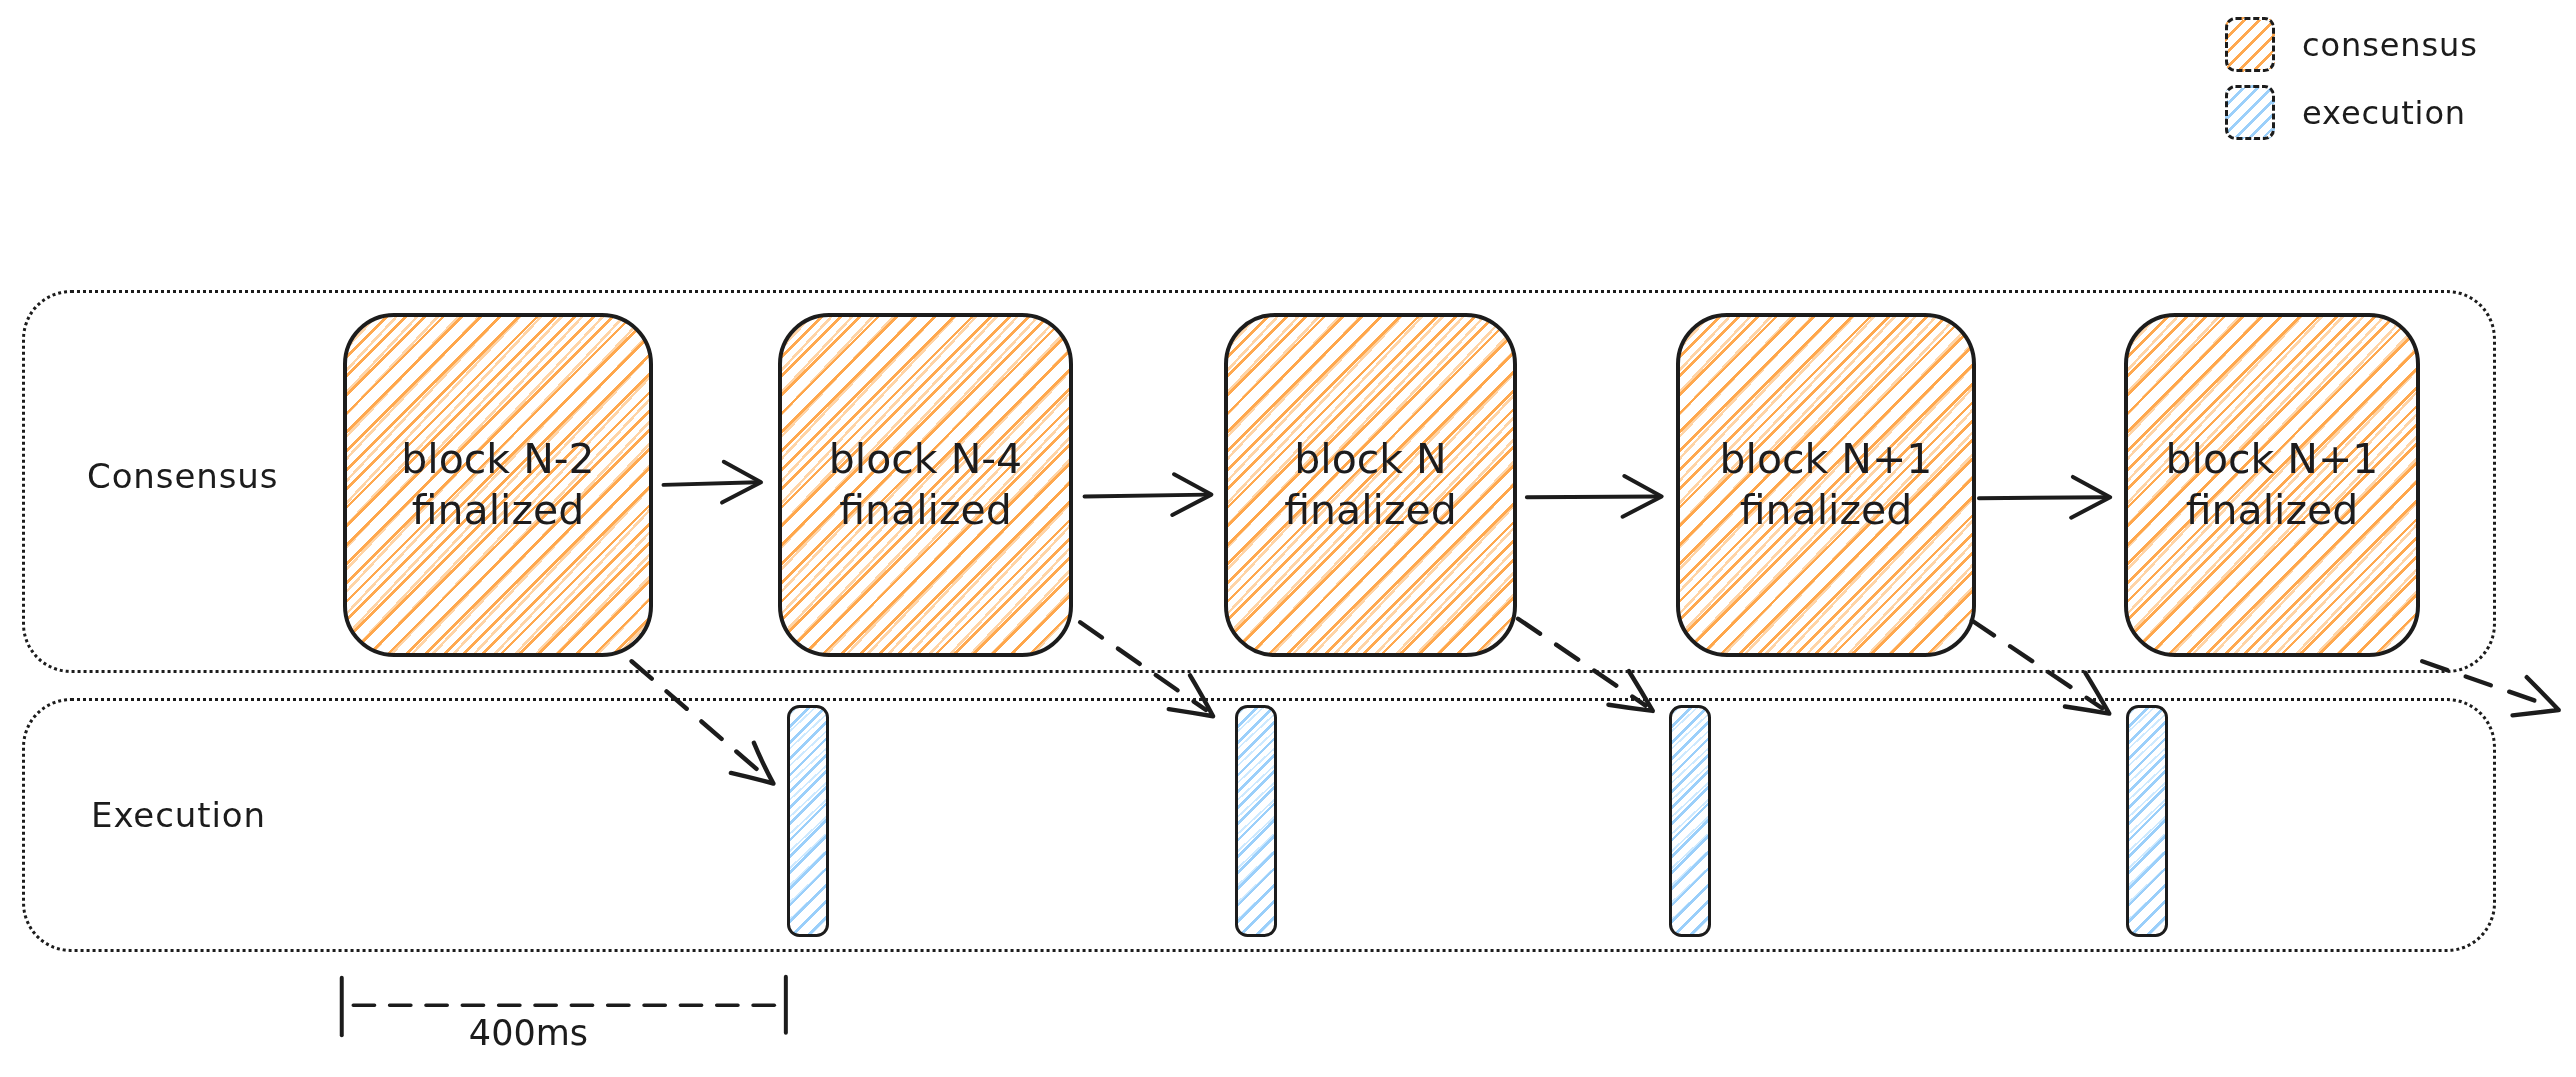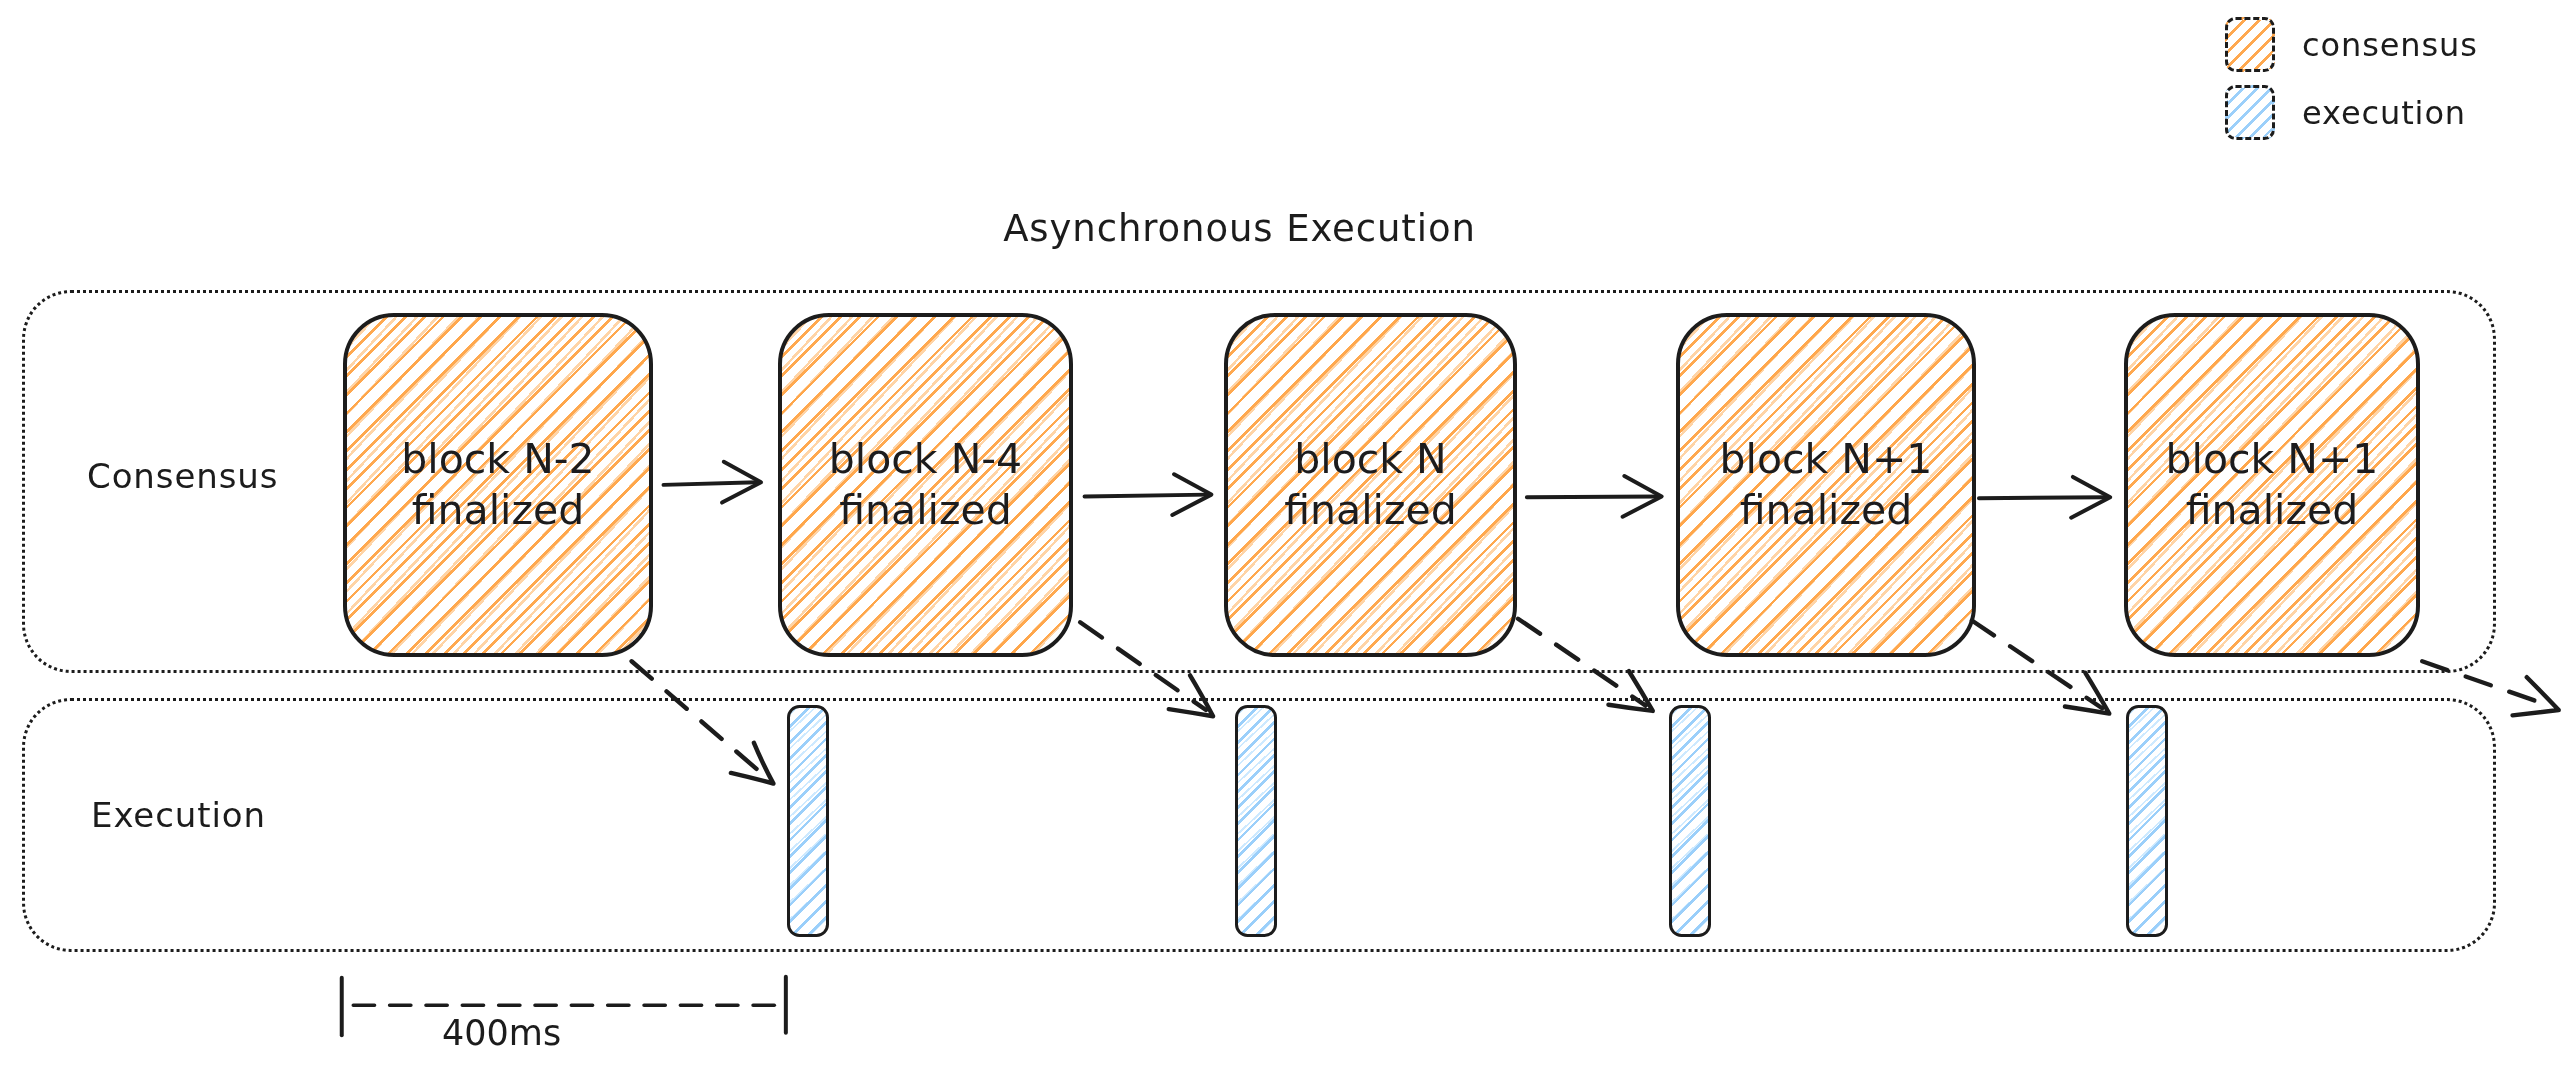--- a/index.html
+++ b/index.html
@@ -103,21 +103,21 @@
   }
   .swatch-execution{
     background-image:repeating-linear-gradient(135deg, rgba(150,205,250,0.95) 0px, rgba(150,205,250,0.95) 2.7px, transparent 2.7px, transparent 9.8px);
   }
   .legend-label{font-size:32px;letter-spacing:0.9px;color:#1c1c1c;}
 
   
   .measure-label{
     position:absolute;
     left:442px;top:1013px;width:146px;
-    text-align:left;
+    text-align:right;
     font-size:35px;
     color:#1c1c1c;
   }
 
   
   .overlay{
     position:absolute;left:0;top:0;width:2576px;height:1077px;
     pointer-events:none;
   }
   .overlay path{fill:none;stroke:#1c1c1c;stroke-linecap:round;stroke-linejoin:round;}
@@ -125,21 +125,20 @@
   .dashed-arrow .shaft{stroke-width:5px;stroke-dasharray:30 22;}
   .dashed-arrow .head{stroke-width:5px;}
   .measure path{stroke-width:4.5px;}
   .measure .dash{stroke-dasharray:24 17;stroke-width:4px;}
 </style>
 </head>
 <body>
 
 <div class="canvas">
 
-  <div class="diagram-title">Asynchronous Execution</div>
 
   <div class="legend-row" style="left:2225px;top:17px;">
     <div class="legend-swatch swatch-consensus"></div>
     <div class="legend-label">consensus</div>
   </div>
   <div class="legend-row" style="left:2225px;top:85px;">
     <div class="legend-swatch swatch-execution"></div>
     <div class="legend-label">execution</div>
   </div>
 

